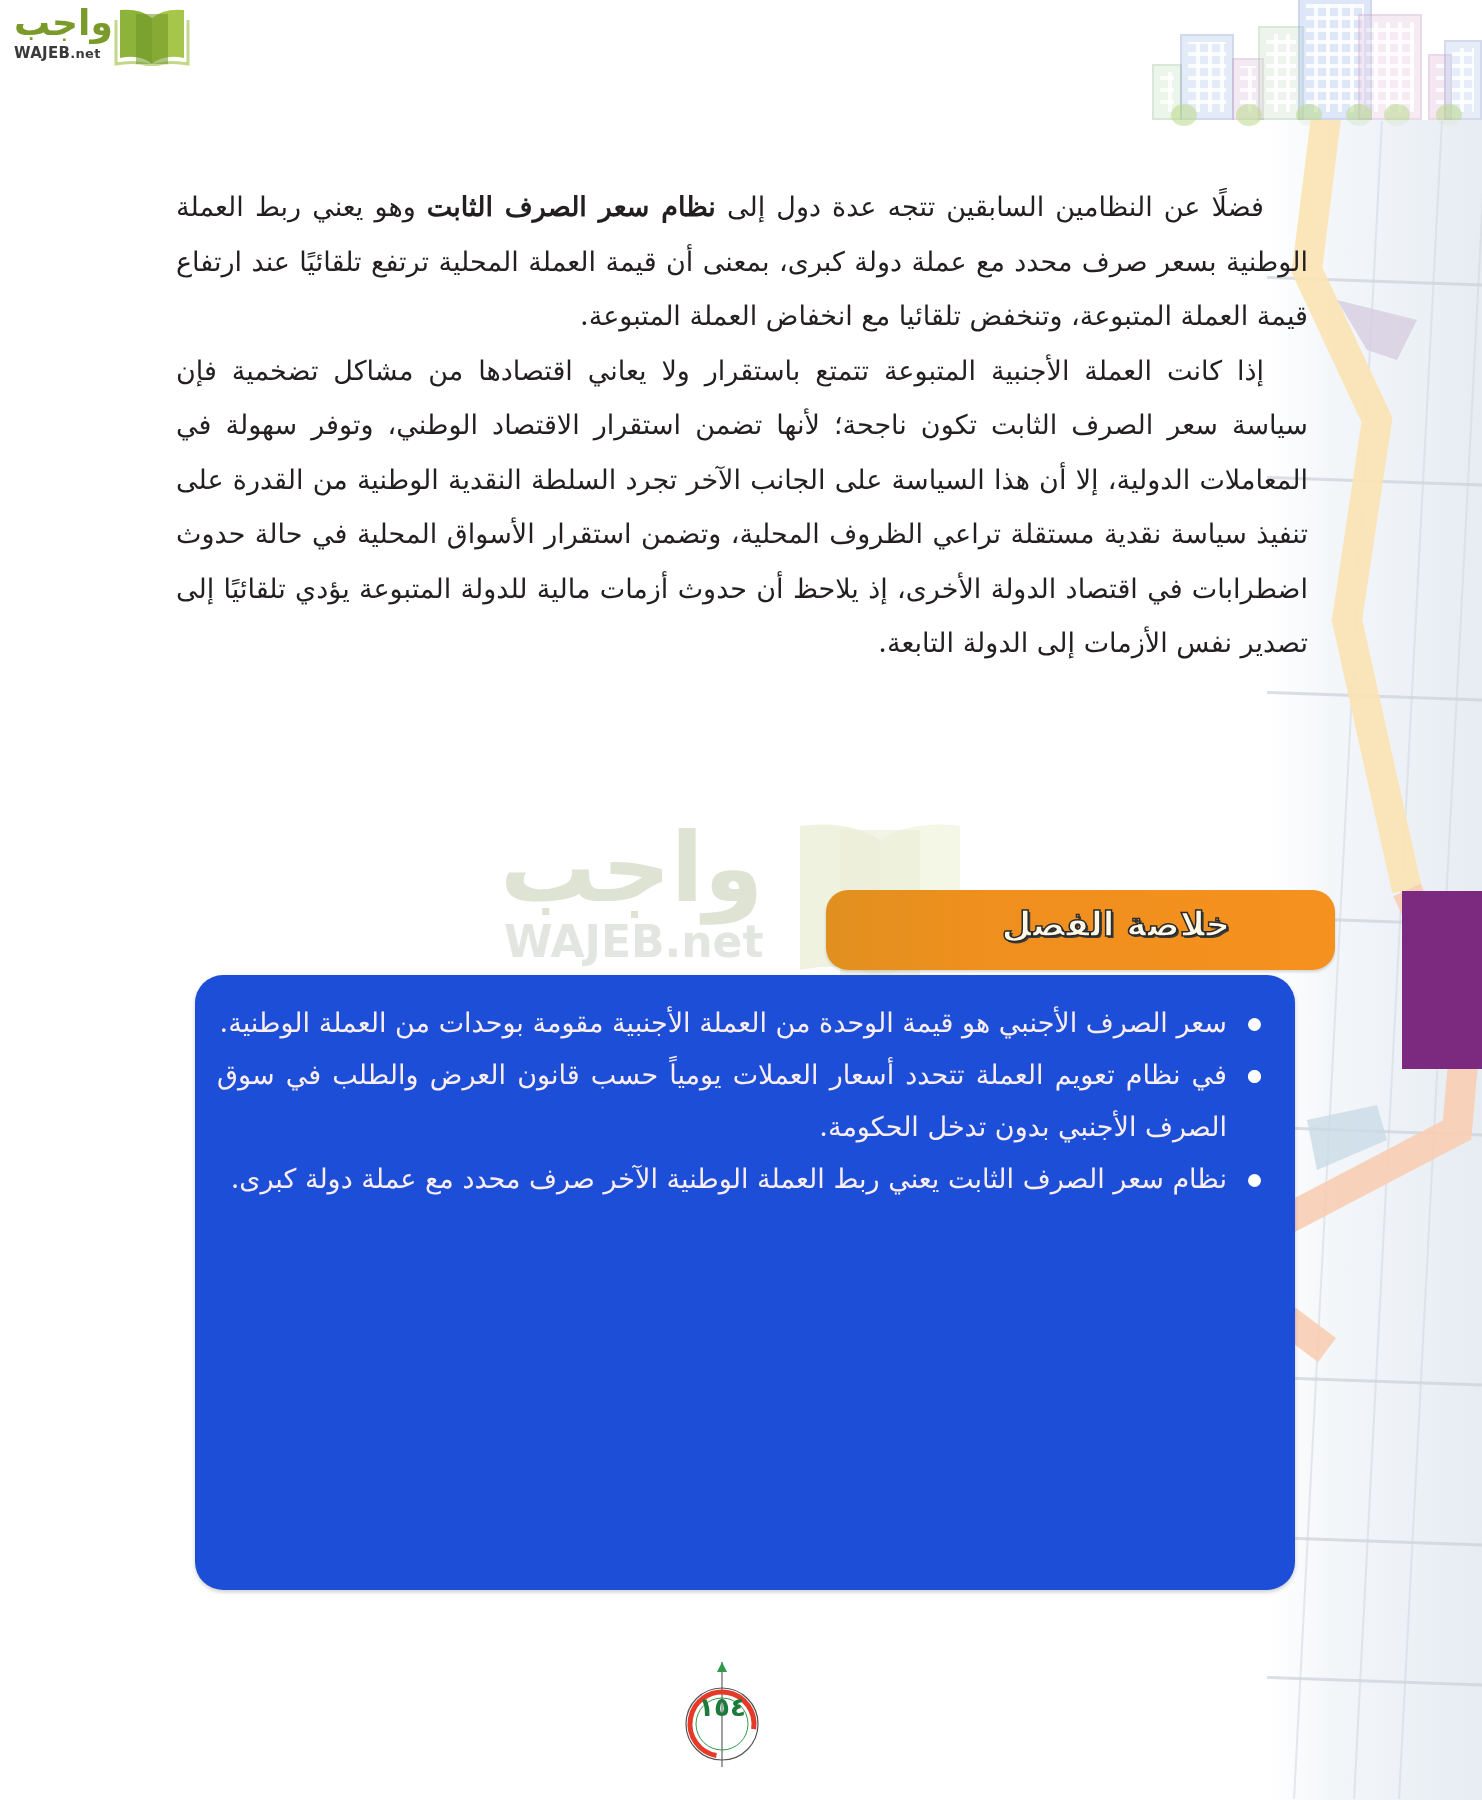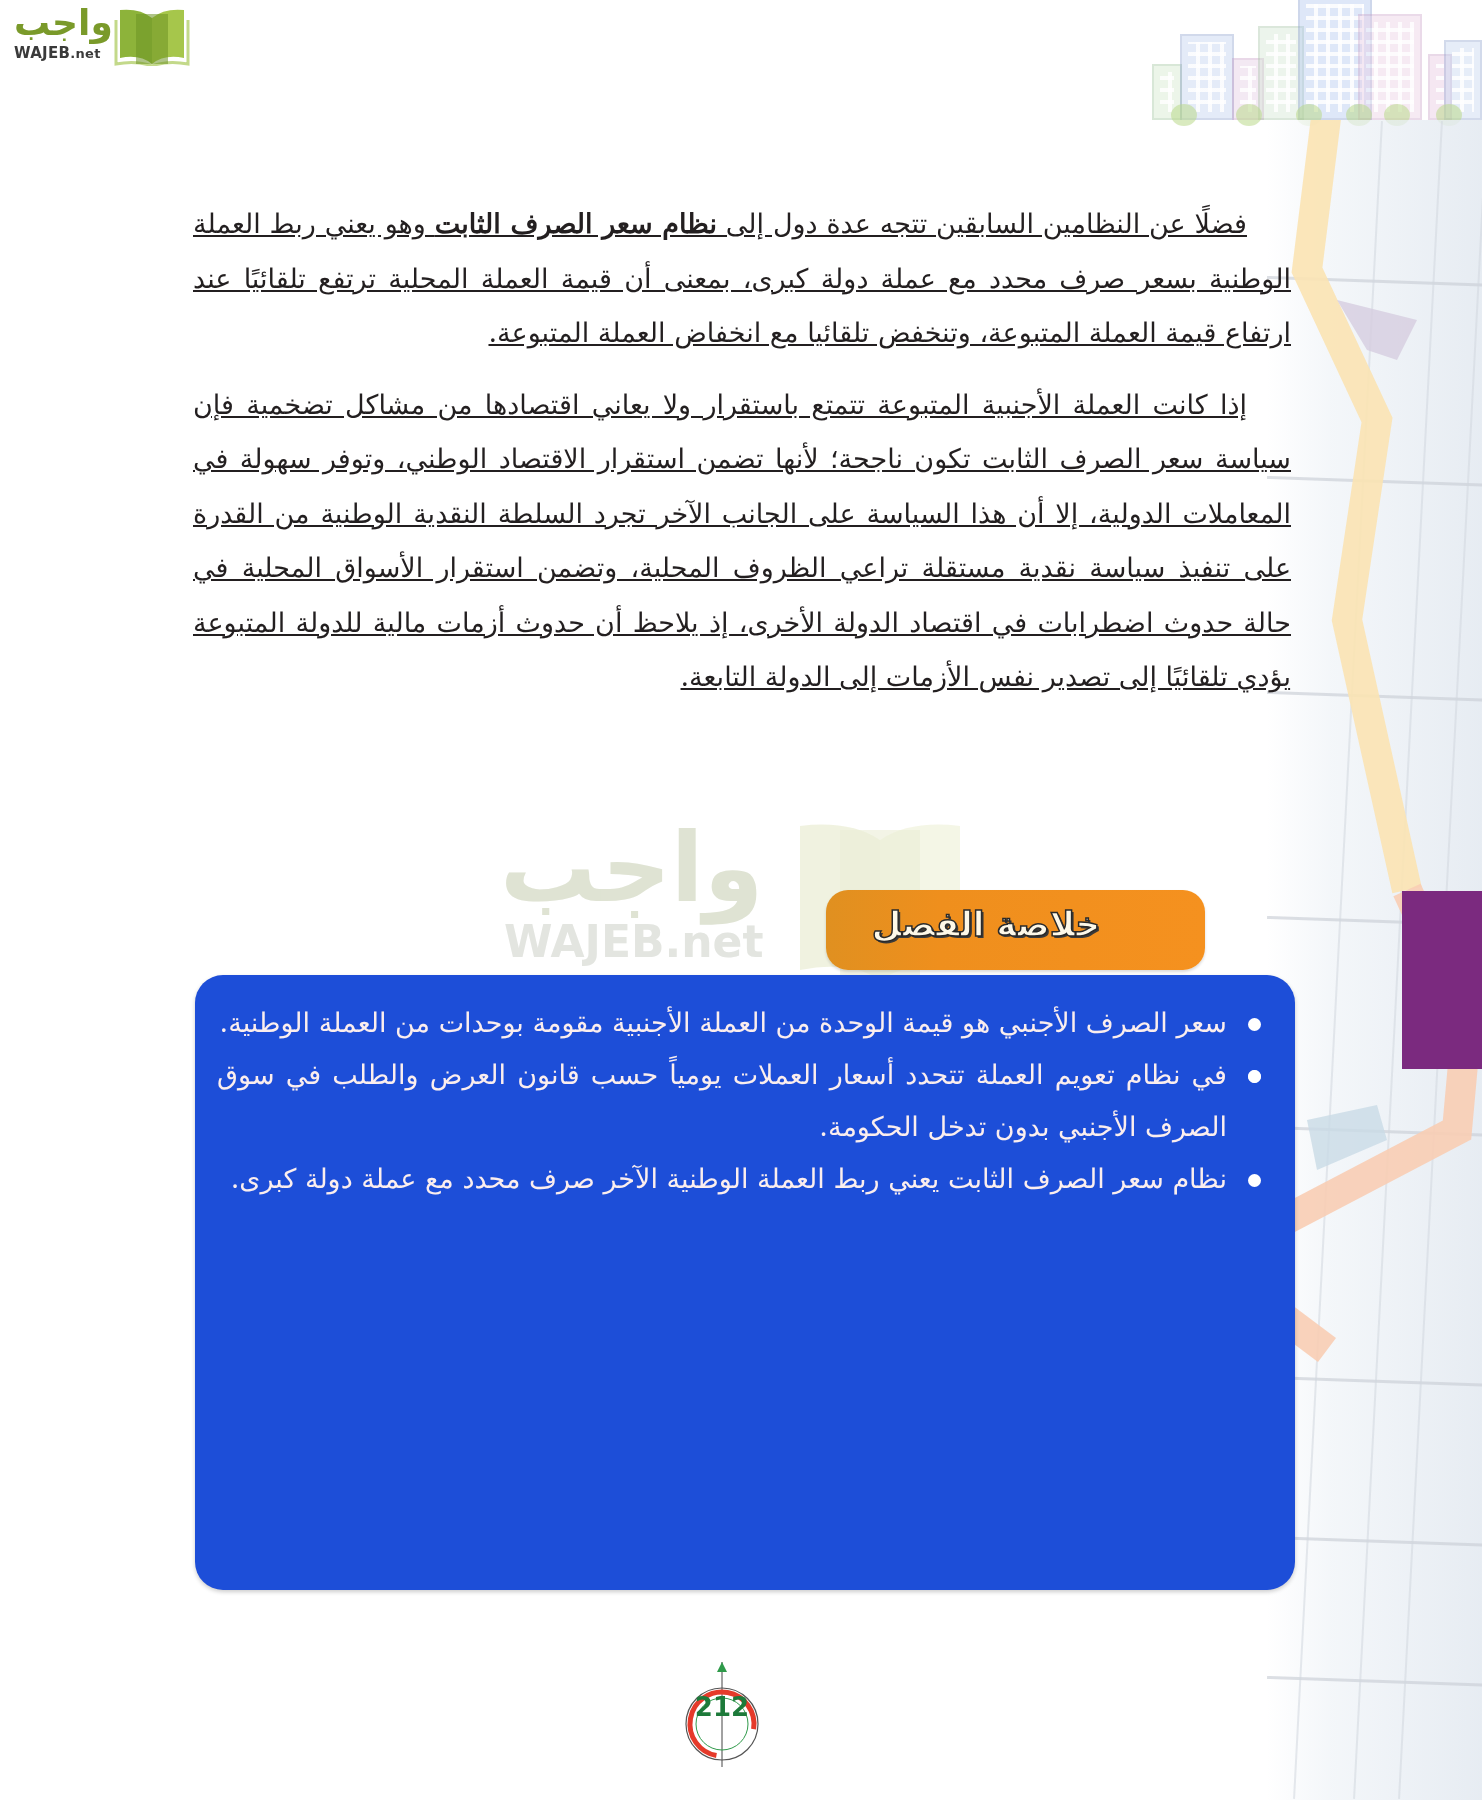--- a/index.html
+++ b/index.html
@@ -36,32 +36,32 @@
   .logo-text-ar { position:absolute; left:6px; top:-2px; font-family:"DejaVu Sans", sans-serif; font-weight:bold; font-size:36px; color:#7a9a2a; direction:rtl; }
   .logo-text-en { position:absolute; left:6px; top:40px; font-family:"DejaVu Sans", sans-serif; font-weight:bold; font-size:15px; color:#3a3a3a; letter-spacing:.3px; direction:ltr; }
   .logo-text-en small { font-size:13px; }
   .logo-book { position:absolute; left:104px; top:4px; width:80px; height:58px; }
 
   
   .content {
     position:absolute; left:176px; top:180px; width:1132px;
     font-size:27px; line-height:54.5px; text-align:justify; text-align-last:right;
   }
-  .content p { margin:17px; text-indent:44px;text-decoration:underline; }
+  .content p { margin:0; text-indent:44px; }
   .content b { font-weight:bold; }
 
   
   .wm { position:absolute; left:500px; top:820px; width:500px; height:160px; pointer-events:none; }
   .wm-ar { position:absolute; left:0; top:0; font-family:"DejaVu Sans", sans-serif; font-weight:bold; font-size:96px; color:#dfe3d3; line-height:1; }
   .wm-en { position:absolute; left:4px; top:96px; font-family:"DejaVu Sans", sans-serif; font-weight:bold; font-size:44px; color:#e3e5e0; direction:ltr; }
   .wm-book { position:absolute; left:270px; top:0; width:220px; height:160px; opacity:.35; }
 
   
   .summary-header {
-    position:absolute; left:826px; top:890px; width:379px; height:80px;
+    position:absolute; left:826px; top:890px; width:509px; height:80px;
     border-radius:22px;
     background:linear-gradient(90deg, #e09020 0%, #ef8f1d 30%, #f5911f 100%);
     box-shadow:0 2px 3px rgba(0,0,0,.15);
   }
   .summary-title {
     position:absolute; right:105px; top:14px;
     font-family:"DejaVu Sans", sans-serif; font-weight:bold; font-size:34px;
     color:#fdf8e8; -webkit-text-stroke:1.5px #2a2a2a;
     text-shadow:2px 2px 0 #3a3a3a;
   }
@@ -166,14 +166,14 @@
 <div class="purple-tab"></div>
 
 <div class="page-num-wrap">
   <svg width="80" height="105" viewBox="0 0 80 105" style="position:absolute;left:0;top:0;">
     <line x1="40" y1="0" x2="40" y2="105" stroke="#444" stroke-width="1"></line>
     <polygon points="40,0 35,10 45,10" fill="#2f9a4a"></polygon>
     <circle cx="40" cy="62" r="36" fill="none" stroke="#555" stroke-width="1.2"></circle>
     <circle cx="40" cy="62" r="32" fill="none" stroke="#e53a2a" stroke-width="5" stroke-dasharray="150 60" transform="rotate(100 40 62)"></circle>
     <circle cx="40" cy="62" r="26" fill="none" stroke="#2f9a4a" stroke-width="1"></circle>
   </svg>
-  <span class="page-num">212</span>
+  <span class="page-num">١٥٤</span>
 </div>
 
 </body></html>

